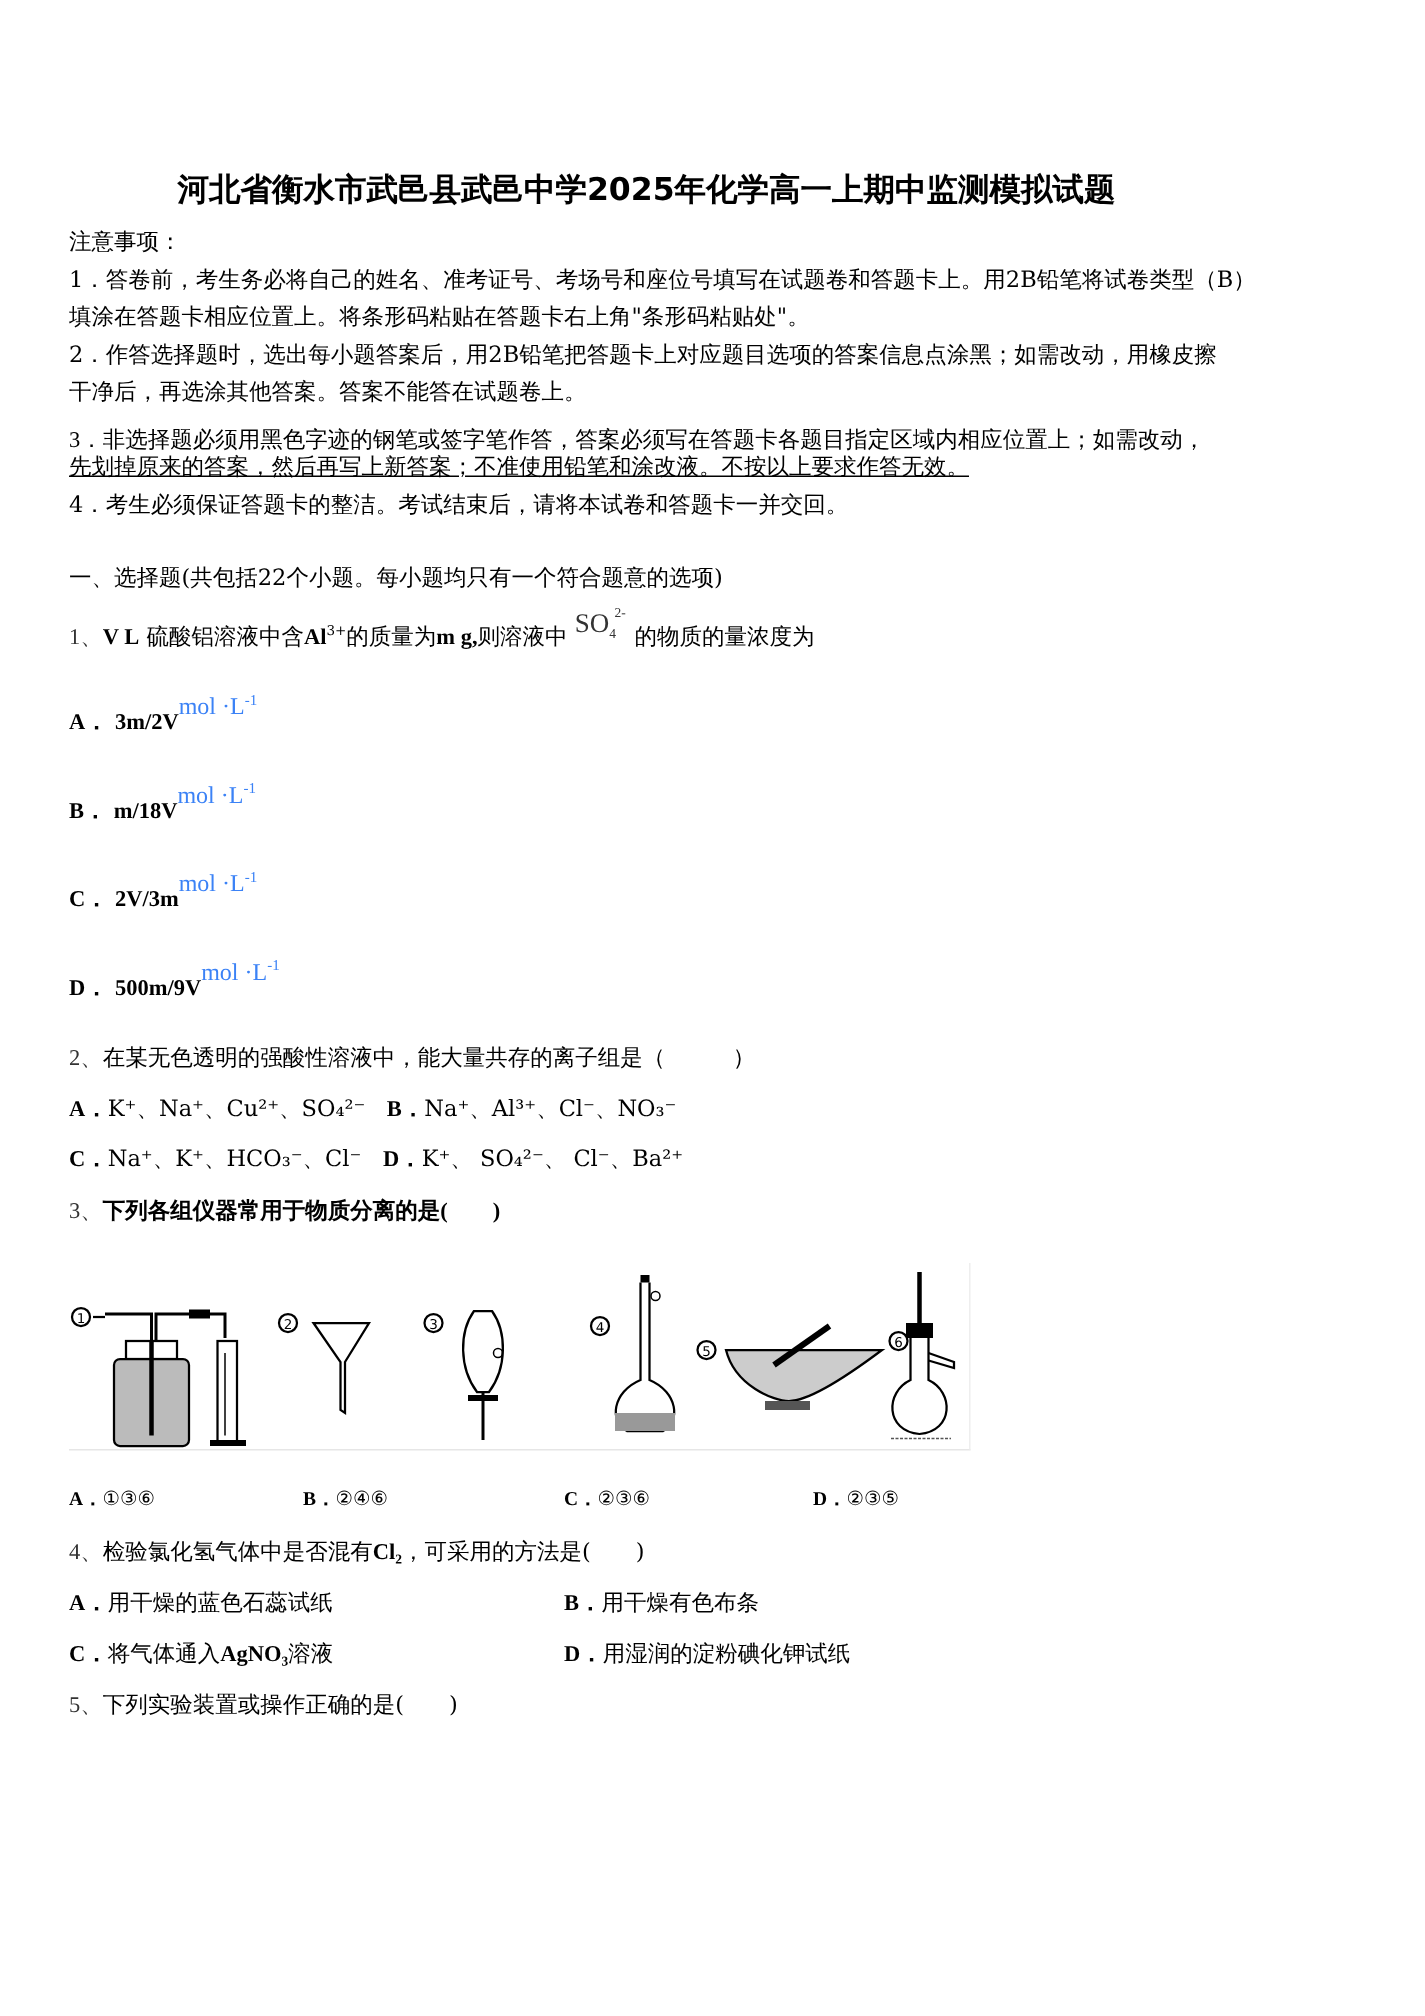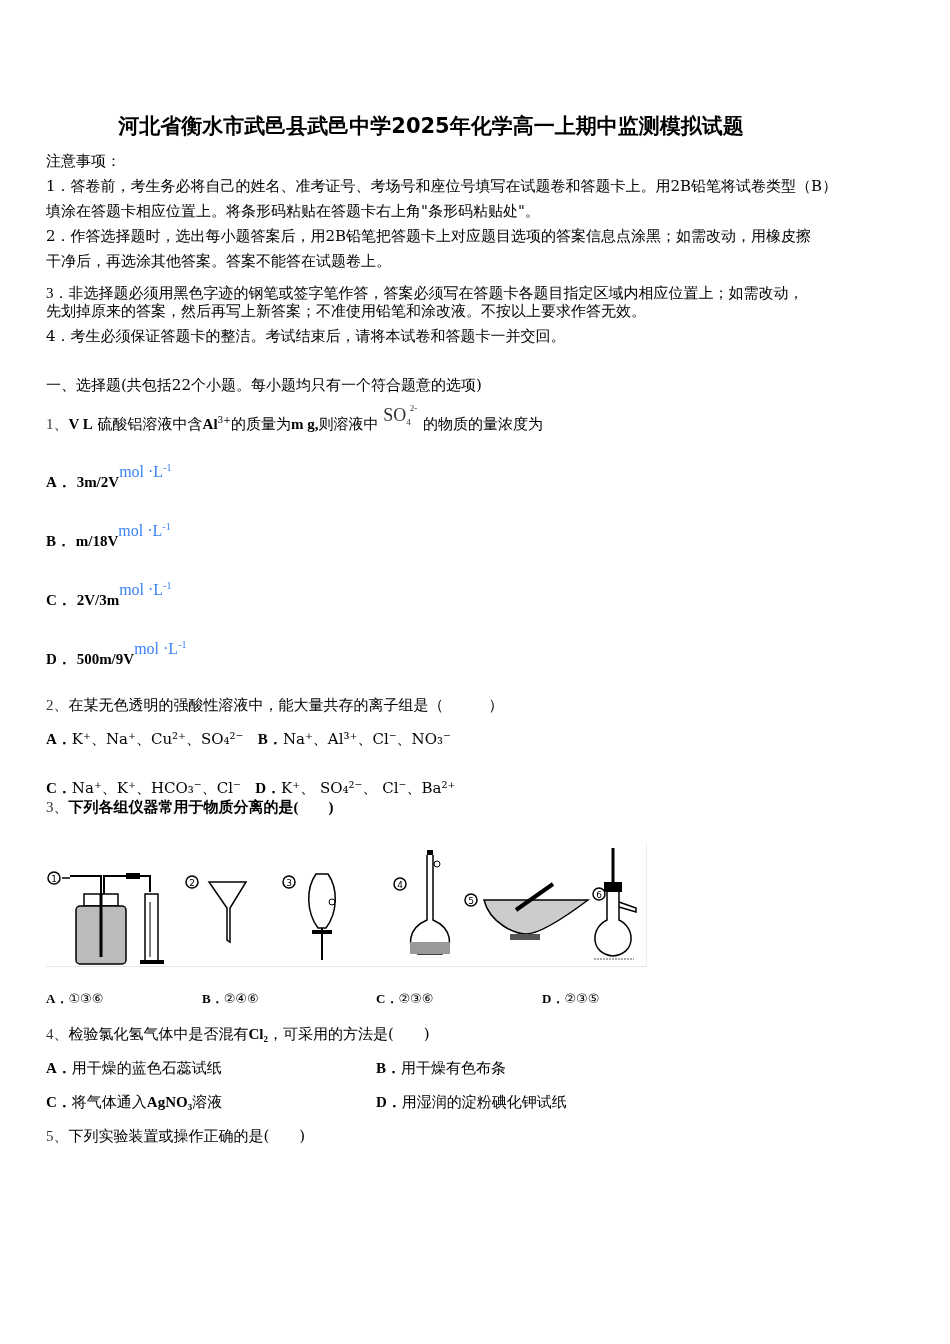--- a/index.html
+++ b/index.html
@@ -26,21 +26,21 @@
 <body>
 
 <div class="abs title">河北省衡水市武邑县武邑中学2025年化学高一上期中监测模拟试题</div>
 
 <div class="abs note" style="top:152px;">注意事项：</div>
 <div class="abs note" style="top:177px;">1．答卷前，考生务必将自己的姓名、准考证号、考场号和座位号填写在试题卷和答题卡上。用2B铅笔将试卷类型（B）</div>
 <div class="abs note" style="top:202px;">填涂在答题卡相应位置上。将条形码粘贴在答题卡右上角"条形码粘贴处"。</div>
 <div class="abs note" style="top:227px;">2．作答选择题时，选出每小题答案后，用2B铅笔把答题卡上对应题目选项的答案信息点涂黑；如需改动，用橡皮擦</div>
 <div class="abs note" style="top:252px;">干净后，再选涂其他答案。答案不能答在试题卷上。</div>
 <div class="abs note" style="top:284px;font-family:Liberation Serif, serif;">3．非选择题必须用黑色字迹的钢笔或签字笔作答，答案必须写在答题卡各题目指定区域内相应位置上；如需改动，</div>
-<div class="abs note" style="top:302px;">先划掉原来的答案，然后再写上新答案；不准使用铅笔和涂改液。不按以上要求作答无效。</div>
+<div class="abs note" style="top:302px;text-decoration:underline;">先划掉原来的答案，然后再写上新答案；不准使用铅笔和涂改液。不按以上要求作答无效。</div>
 <div class="abs note" style="top:327px;">4．考生必须保证答题卡的整洁。考试结束后，请将本试卷和答题卡一并交回。</div>
 
 <div class="abs q" style="top:376px;">一、选择题(共包括22个小题。每小题均只有一个符合题意的选项)</div>
 
 <div class="abs q" style="top:413px;">
   <span class="qnum">1、</span><span class="b">V L</span>
   <span>硫酸铝溶液中含</span><span class="b">Al</span><sup>3+</sup><span>的质量为</span><span class="b">m g,</span><span>则溶液中</span>
   <span class="so4"><span>SO</span><span class="s4">4</span><span class="s2">2-</span></span>
   <span>的物质的量浓度为</span>
 </div>
@@ -57,21 +57,21 @@
 <div class="abs q" style="top:649px;">
   <span class="opt-letter">D．</span> <span class="b">500m/9V</span><span class="unit"><span>mol ·L</span><sup>-1</sup></span>
 </div>
 
 <div class="abs q" style="top:696px;">
   <span class="qnum">2、</span><span>在某无色透明的强酸性溶液中，能大量共存的离子组是（　　　）</span>
 </div>
 <div class="abs q" style="top:730px;">
   <span class="opt-letter">A．</span><span>K⁺、Na⁺、Cu²⁺、SO₄²⁻</span>&nbsp;&nbsp;&nbsp;<span class="opt-letter">B．</span><span>Na⁺、Al³⁺、Cl⁻、NO₃⁻</span>
 </div>
-<div class="abs q" style="top:763px;margin-top:16px;">
+<div class="abs q" style="top:763px;">
   <span class="opt-letter">C．</span><span>Na⁺、K⁺、HCO₃⁻、Cl⁻</span>&nbsp;&nbsp;&nbsp;<span class="opt-letter">D．</span><span>K⁺、 SO₄²⁻、 Cl⁻、Ba²⁺</span>
 </div>
 
 <div class="abs q" style="top:798px;">
   <span class="qnum">3、</span><span class="b">下列各组仪器常用于物质分离的是(　　)</span>
 </div>
 
 <div class="figure">
   <svg width="600" height="124" viewBox="0 0 600 124" xmlns="http://www.w3.org/2000/svg">
 

